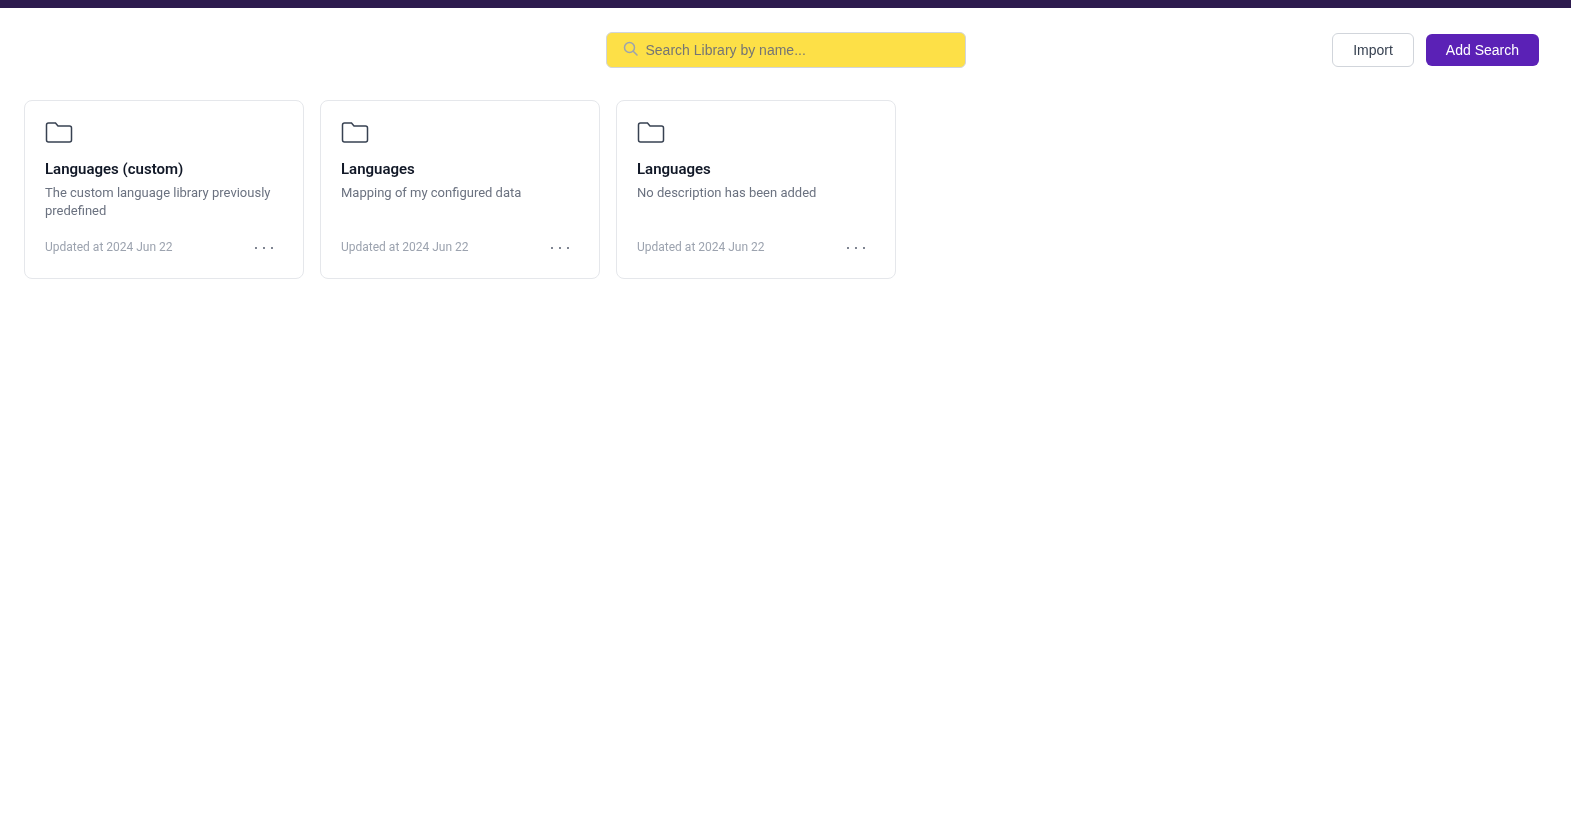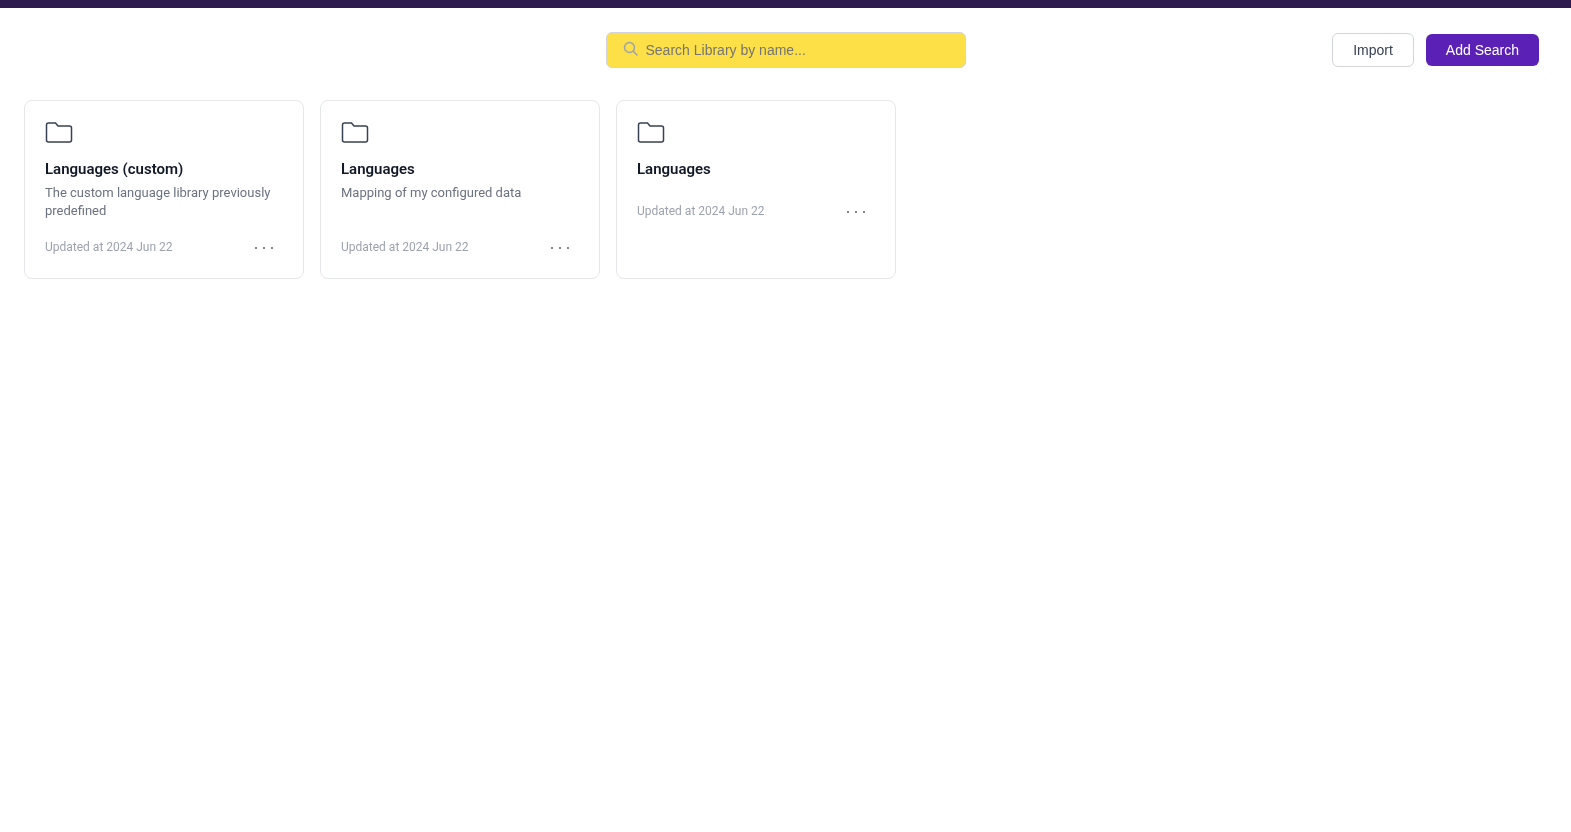--- a/index.html
+++ b/index.html
@@ -196,18 +196,19 @@
         <button class="more-button" title="More options">···</button>
       </div>
     </div>
     <div class="card">
       <div class="folder-icon">
         <svg width="28" height="22" viewBox="0 0 28 22" fill="none" xmlns="http://www.w3.org/2000/svg">
           <path d="M1.5 4C1.5 2.895 2.395 2 3.5 2H10.5L13 5H24.5C25.605 5 26.5 5.895 26.5 7V19C26.5 20.105 25.605 21 24.5 21H3.5C2.395 21 1.5 20.105 1.5 19V4Z" stroke="#374151" stroke-width="1.5" fill="none"></path>
         </svg>
       </div>
       <div class="card-title">Languages</div>
+      <div class="card-description">No description has been added</div>
       <div class="card-footer">
         <span class="card-updated">Updated at 2024 Jun 22</span>
         <button class="more-button" title="More options">···</button>
       </div>
     </div>
   </div>
 
 </body></html>

